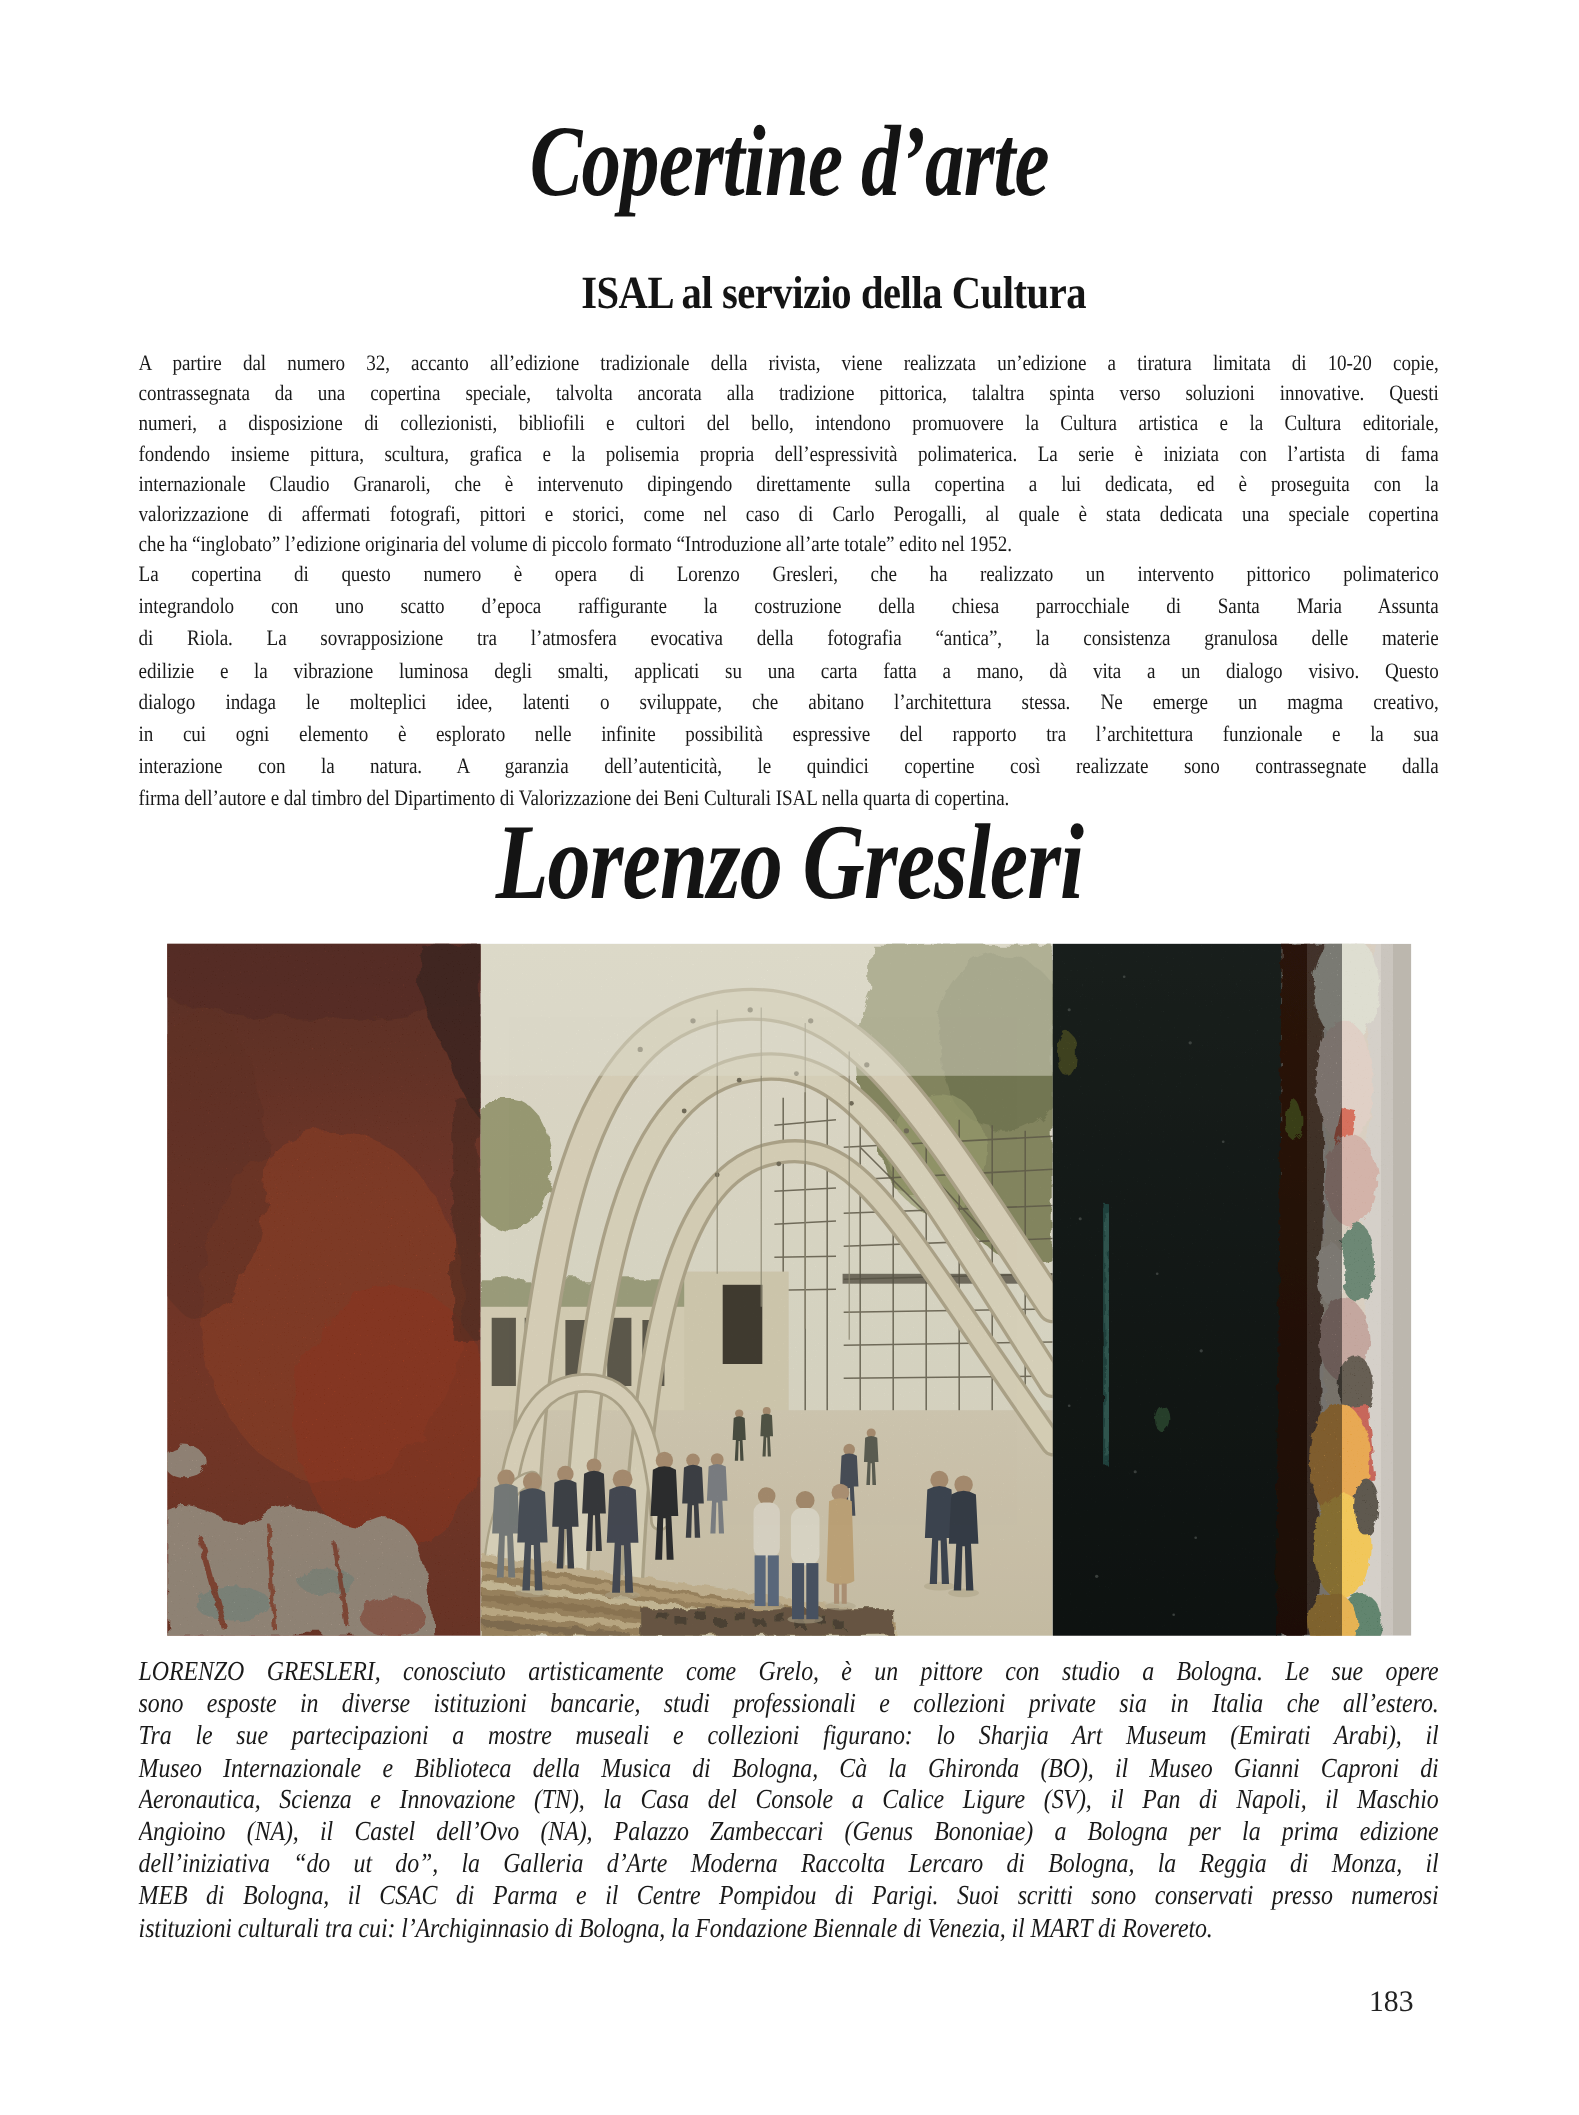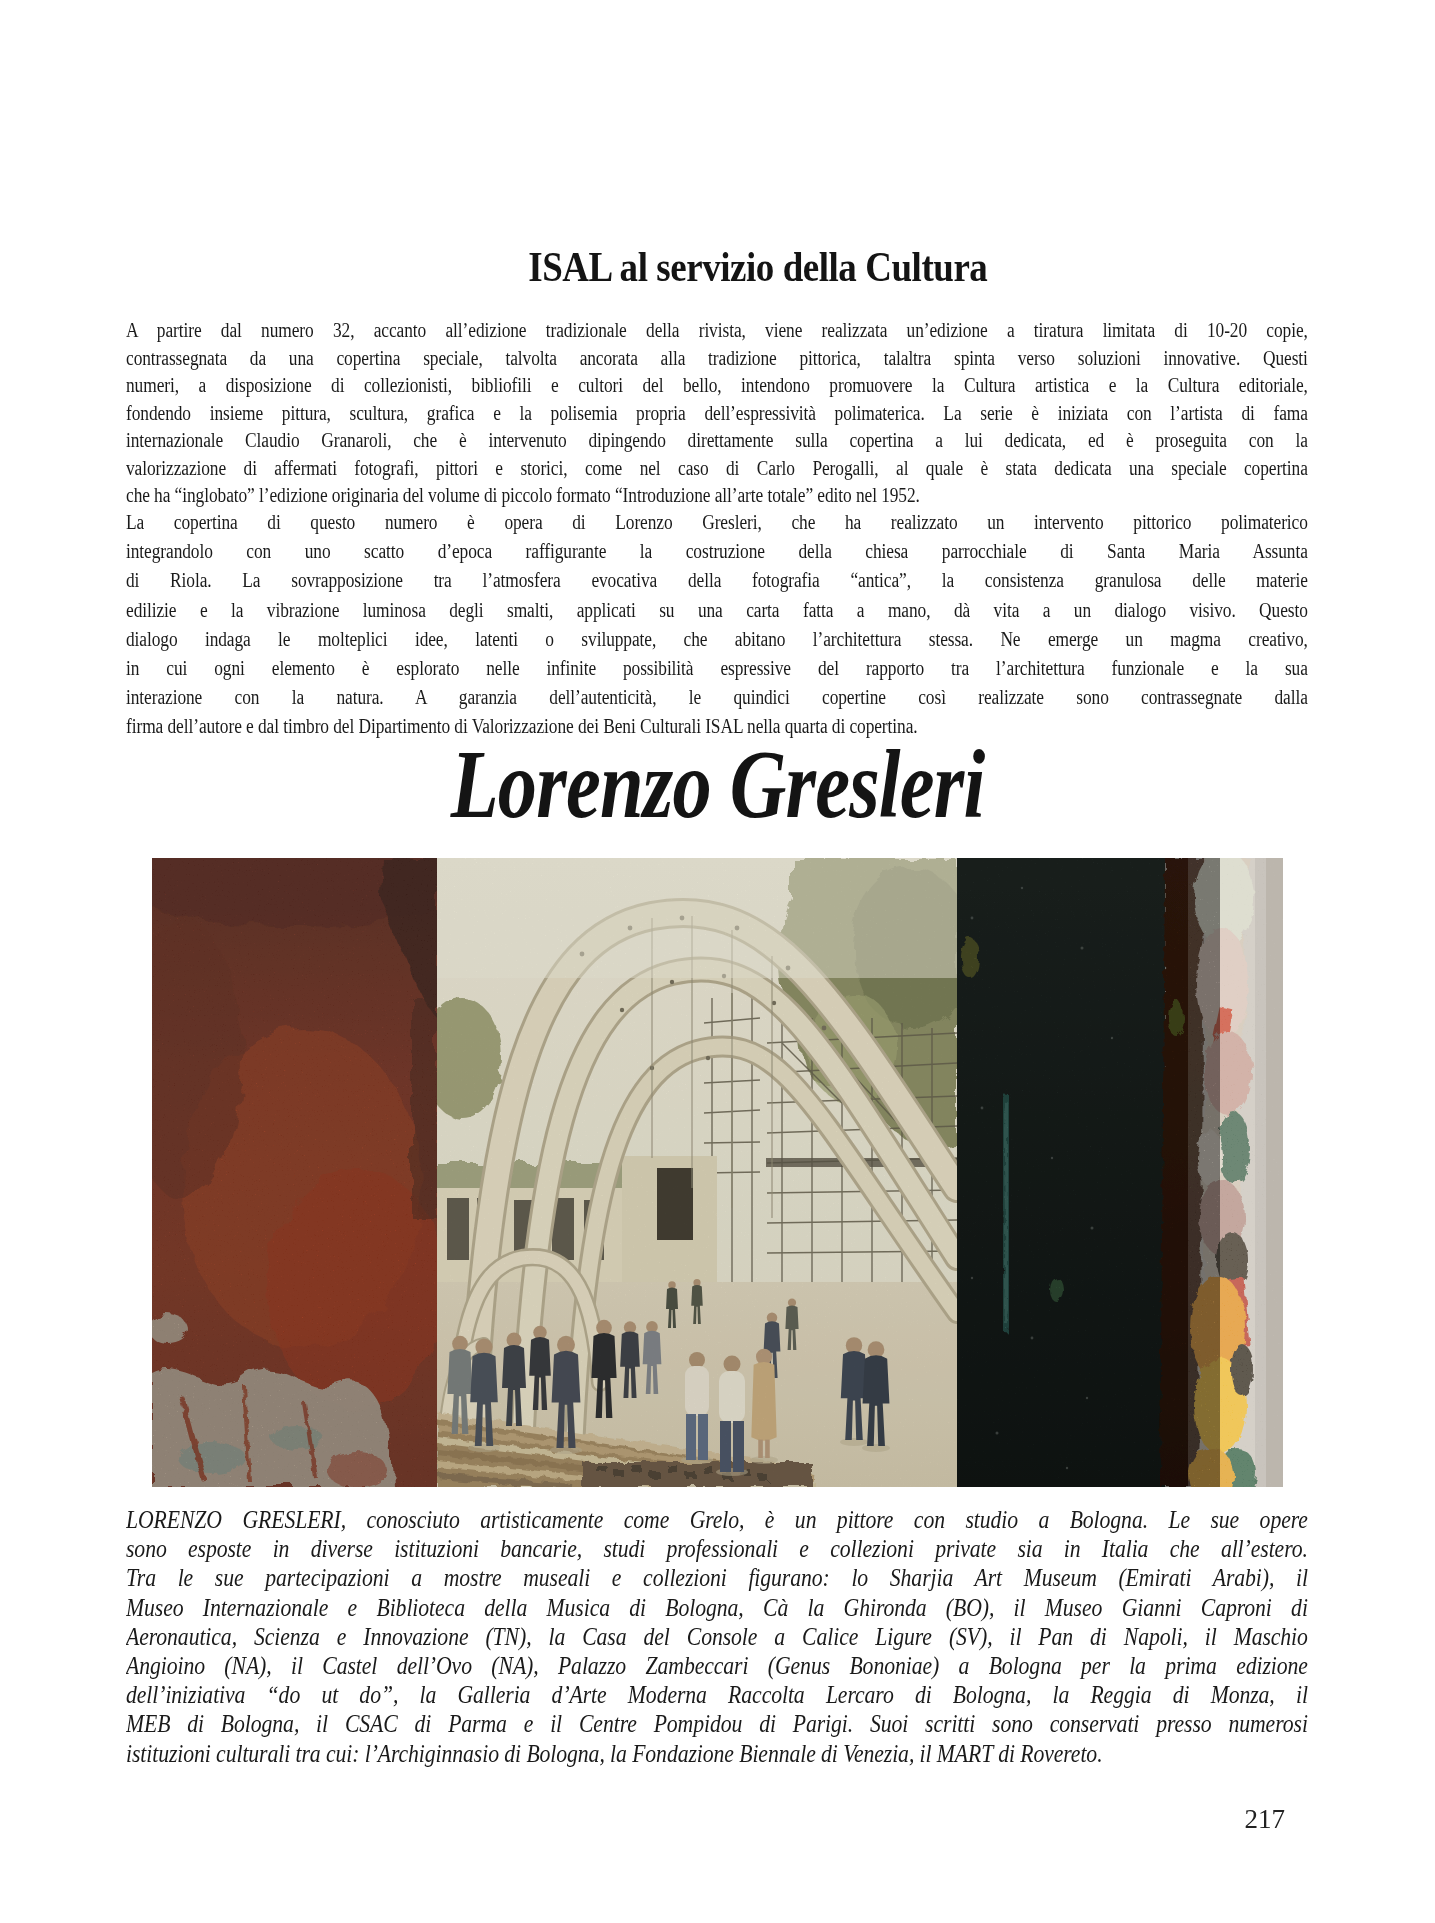--- a/index.html
+++ b/index.html
@@ -34,20 +34,23 @@
   .page-number{
     position:absolute;top:1804px;left:0;width:1285px;text-align:right;
     font-size:27px;color:#222;
   }
 </style>
 </head>
 <body>
 
 <div class="page">
 
+  <div class="center-block main-title">
+    <span class="condense">Copertine d’arte</span>
+  </div>
 
   <div class="center-block sub-title">
     <span class="condense">ISAL al servizio della Cultura</span>
   </div>
 
   <div class="para para1">
       <div class="jl">A partire dal numero 32, accanto all’edizione tradizionale della rivista, viene realizzata un’edizione a tiratura limitata di 10-20 copie,</div>
       <div class="jl">contrassegnata da una copertina speciale, talvolta ancorata alla tradizione pittorica, talaltra spinta verso soluzioni innovative. Questi</div>
       <div class="jl">numeri, a disposizione di collezionisti, bibliofili e cultori del bello, intendono promuovere la Cultura artistica e la Cultura editoriale,</div>
       <div class="jl">fondendo insieme pittura, scultura, grafica e la polisemia propria dell’espressività polimaterica. La serie è iniziata con l’artista di fama</div>
@@ -362,15 +365,15 @@
       <div class="jl">sono esposte in diverse istituzioni bancarie, studi professionali e collezioni private sia in Italia che all’estero.</div>
       <div class="jl">Tra le sue partecipazioni a mostre museali e collezioni figurano: lo Sharjia Art Museum (Emirati Arabi), il</div>
       <div class="jl">Museo Internazionale e Biblioteca della Musica di Bologna, Cà la Ghironda (BO), il Museo Gianni Caproni di</div>
       <div class="jl">Aeronautica, Scienza e Innovazione (TN), la Casa del Console a Calice Ligure (SV), il Pan di Napoli, il Maschio</div>
       <div class="jl">Angioino (NA), il Castel dell’Ovo (NA), Palazzo Zambeccari (Genus Bononiae) a Bologna per la prima edizione</div>
       <div class="jl">dell’iniziativa “do ut do”, la Galleria d’Arte Moderna Raccolta Lercaro di Bologna, la Reggia di Monza, il</div>
       <div class="jl">MEB di Bologna, il CSAC di Parma e il Centre Pompidou di Parigi. Suoi scritti sono conservati presso numerosi</div>
       <div class="jl jl-last">istituzioni culturali tra cui: l’Archiginnasio di Bologna, la Fondazione Biennale di Venezia, il MART di Rovereto.</div>
     </div>
 
-  <div class="page-number">217</div>
+  <div class="page-number">183</div>
 
 </div>
 
 </body></html>

